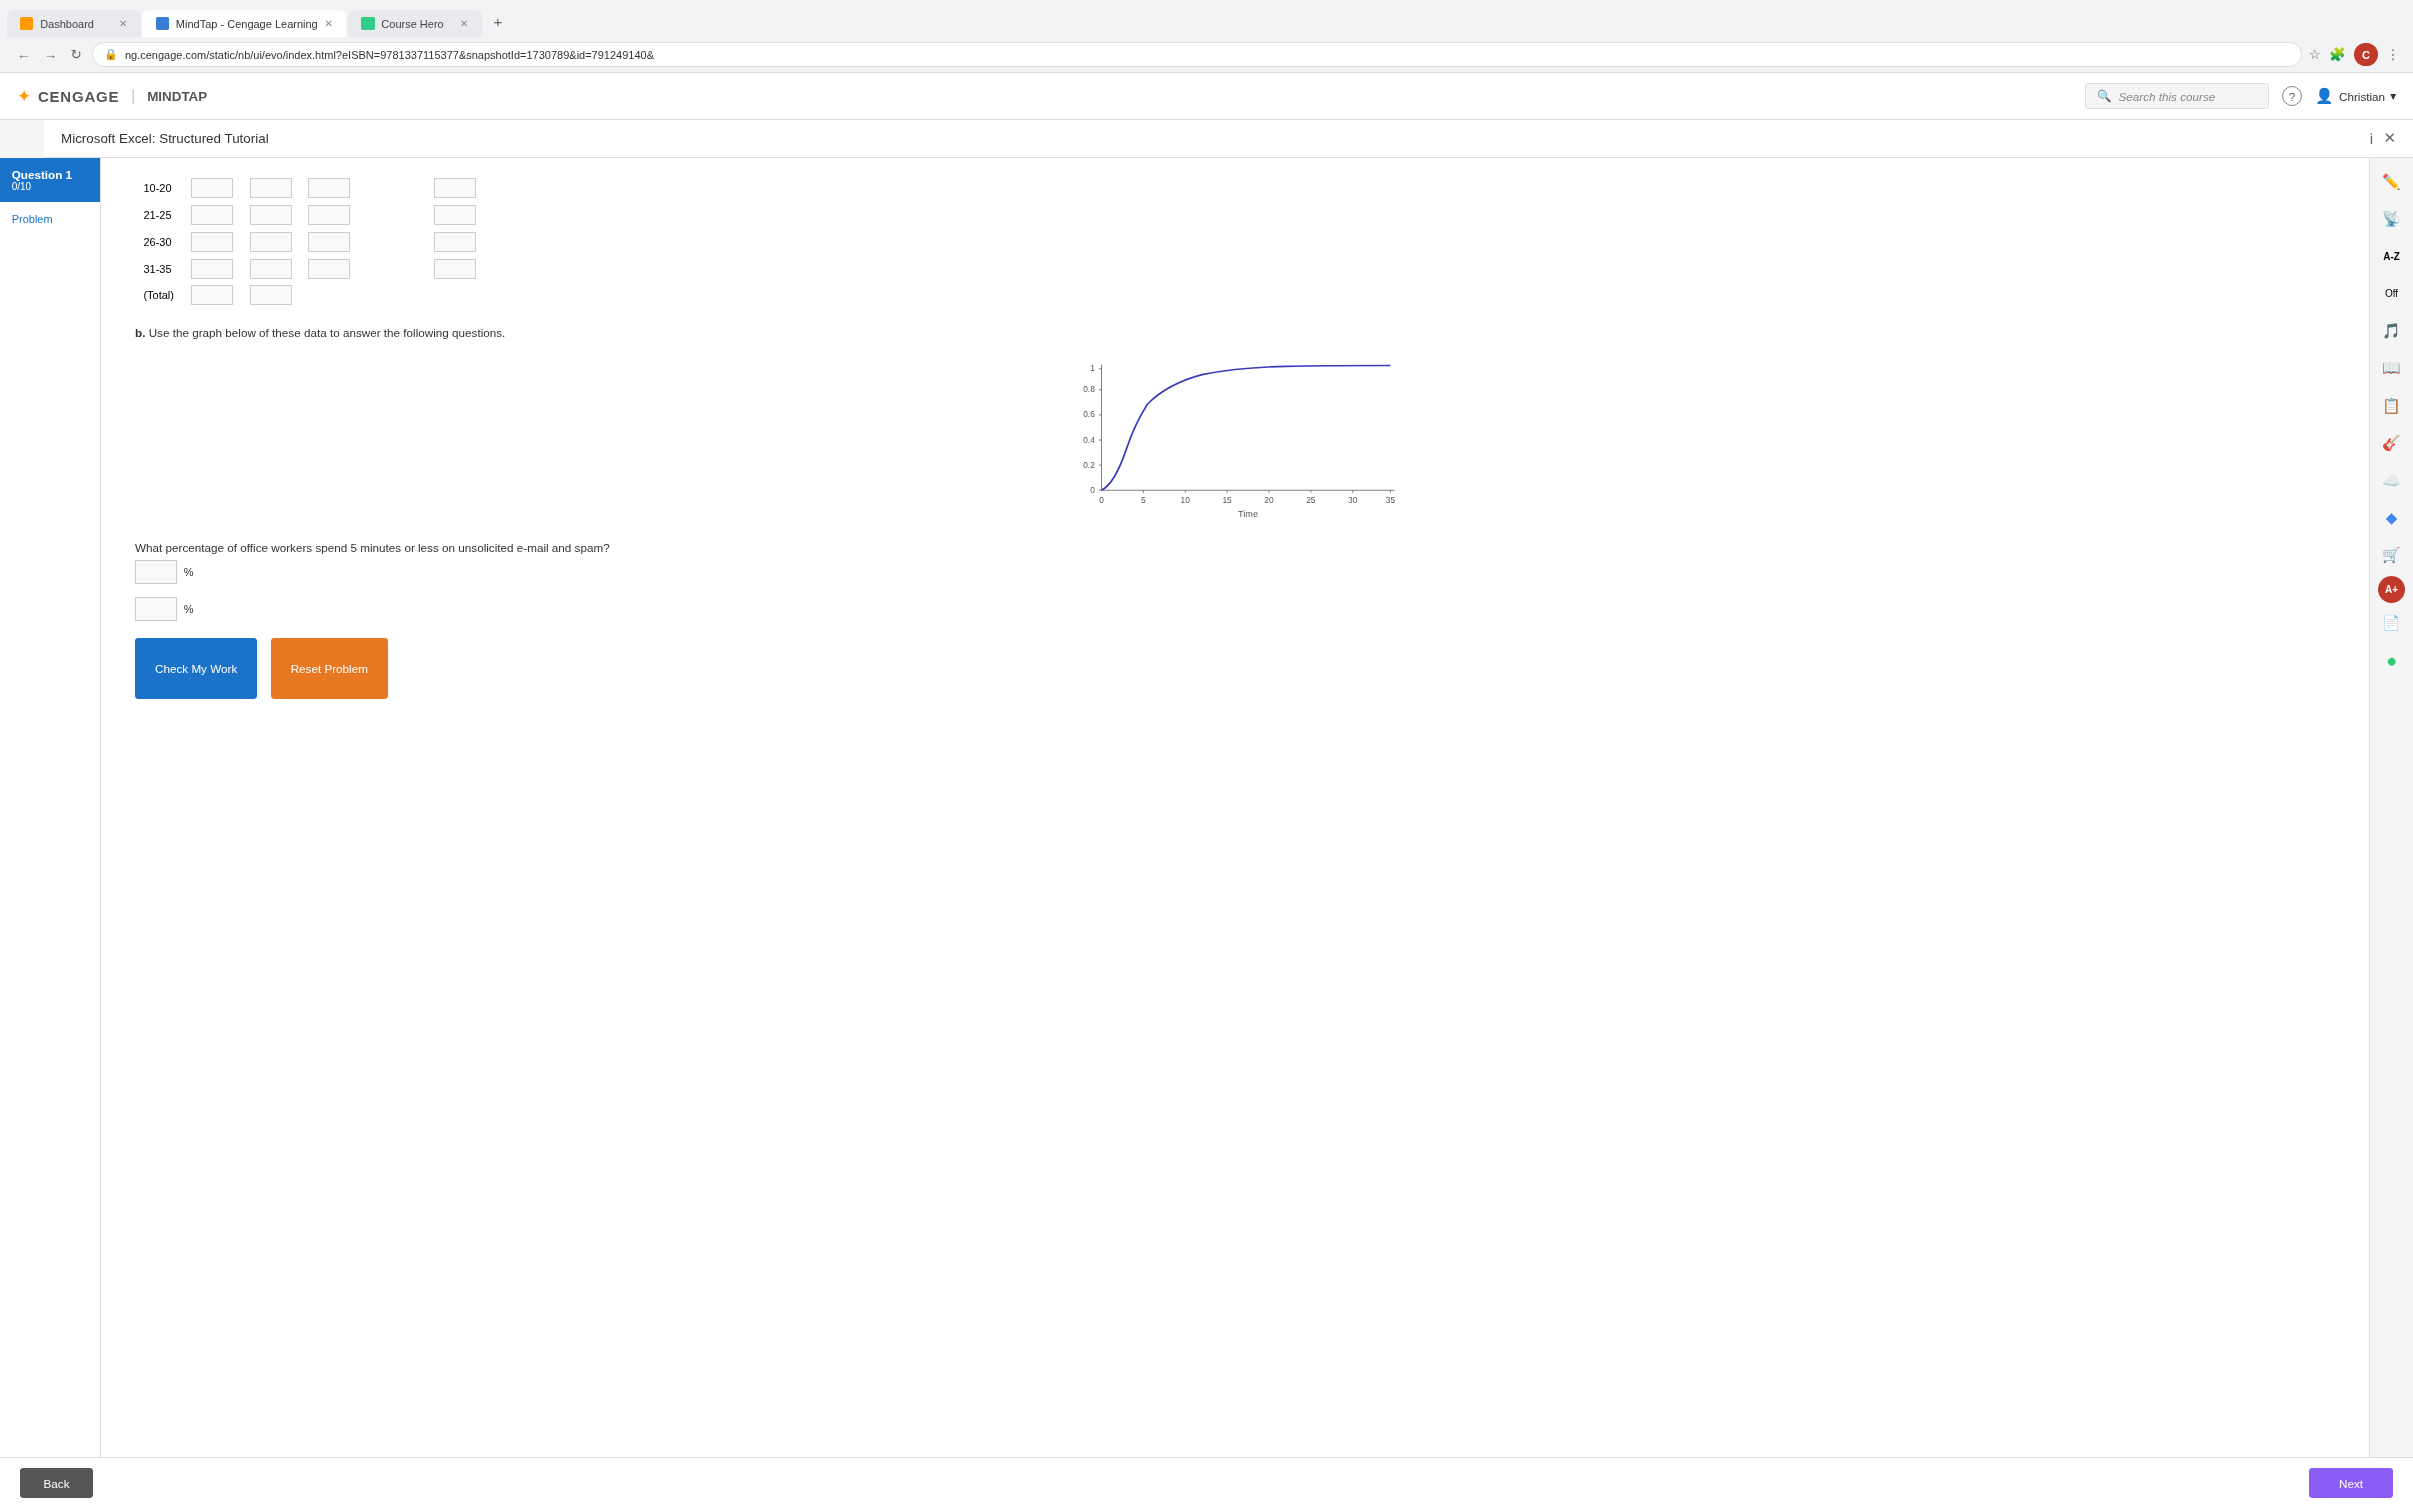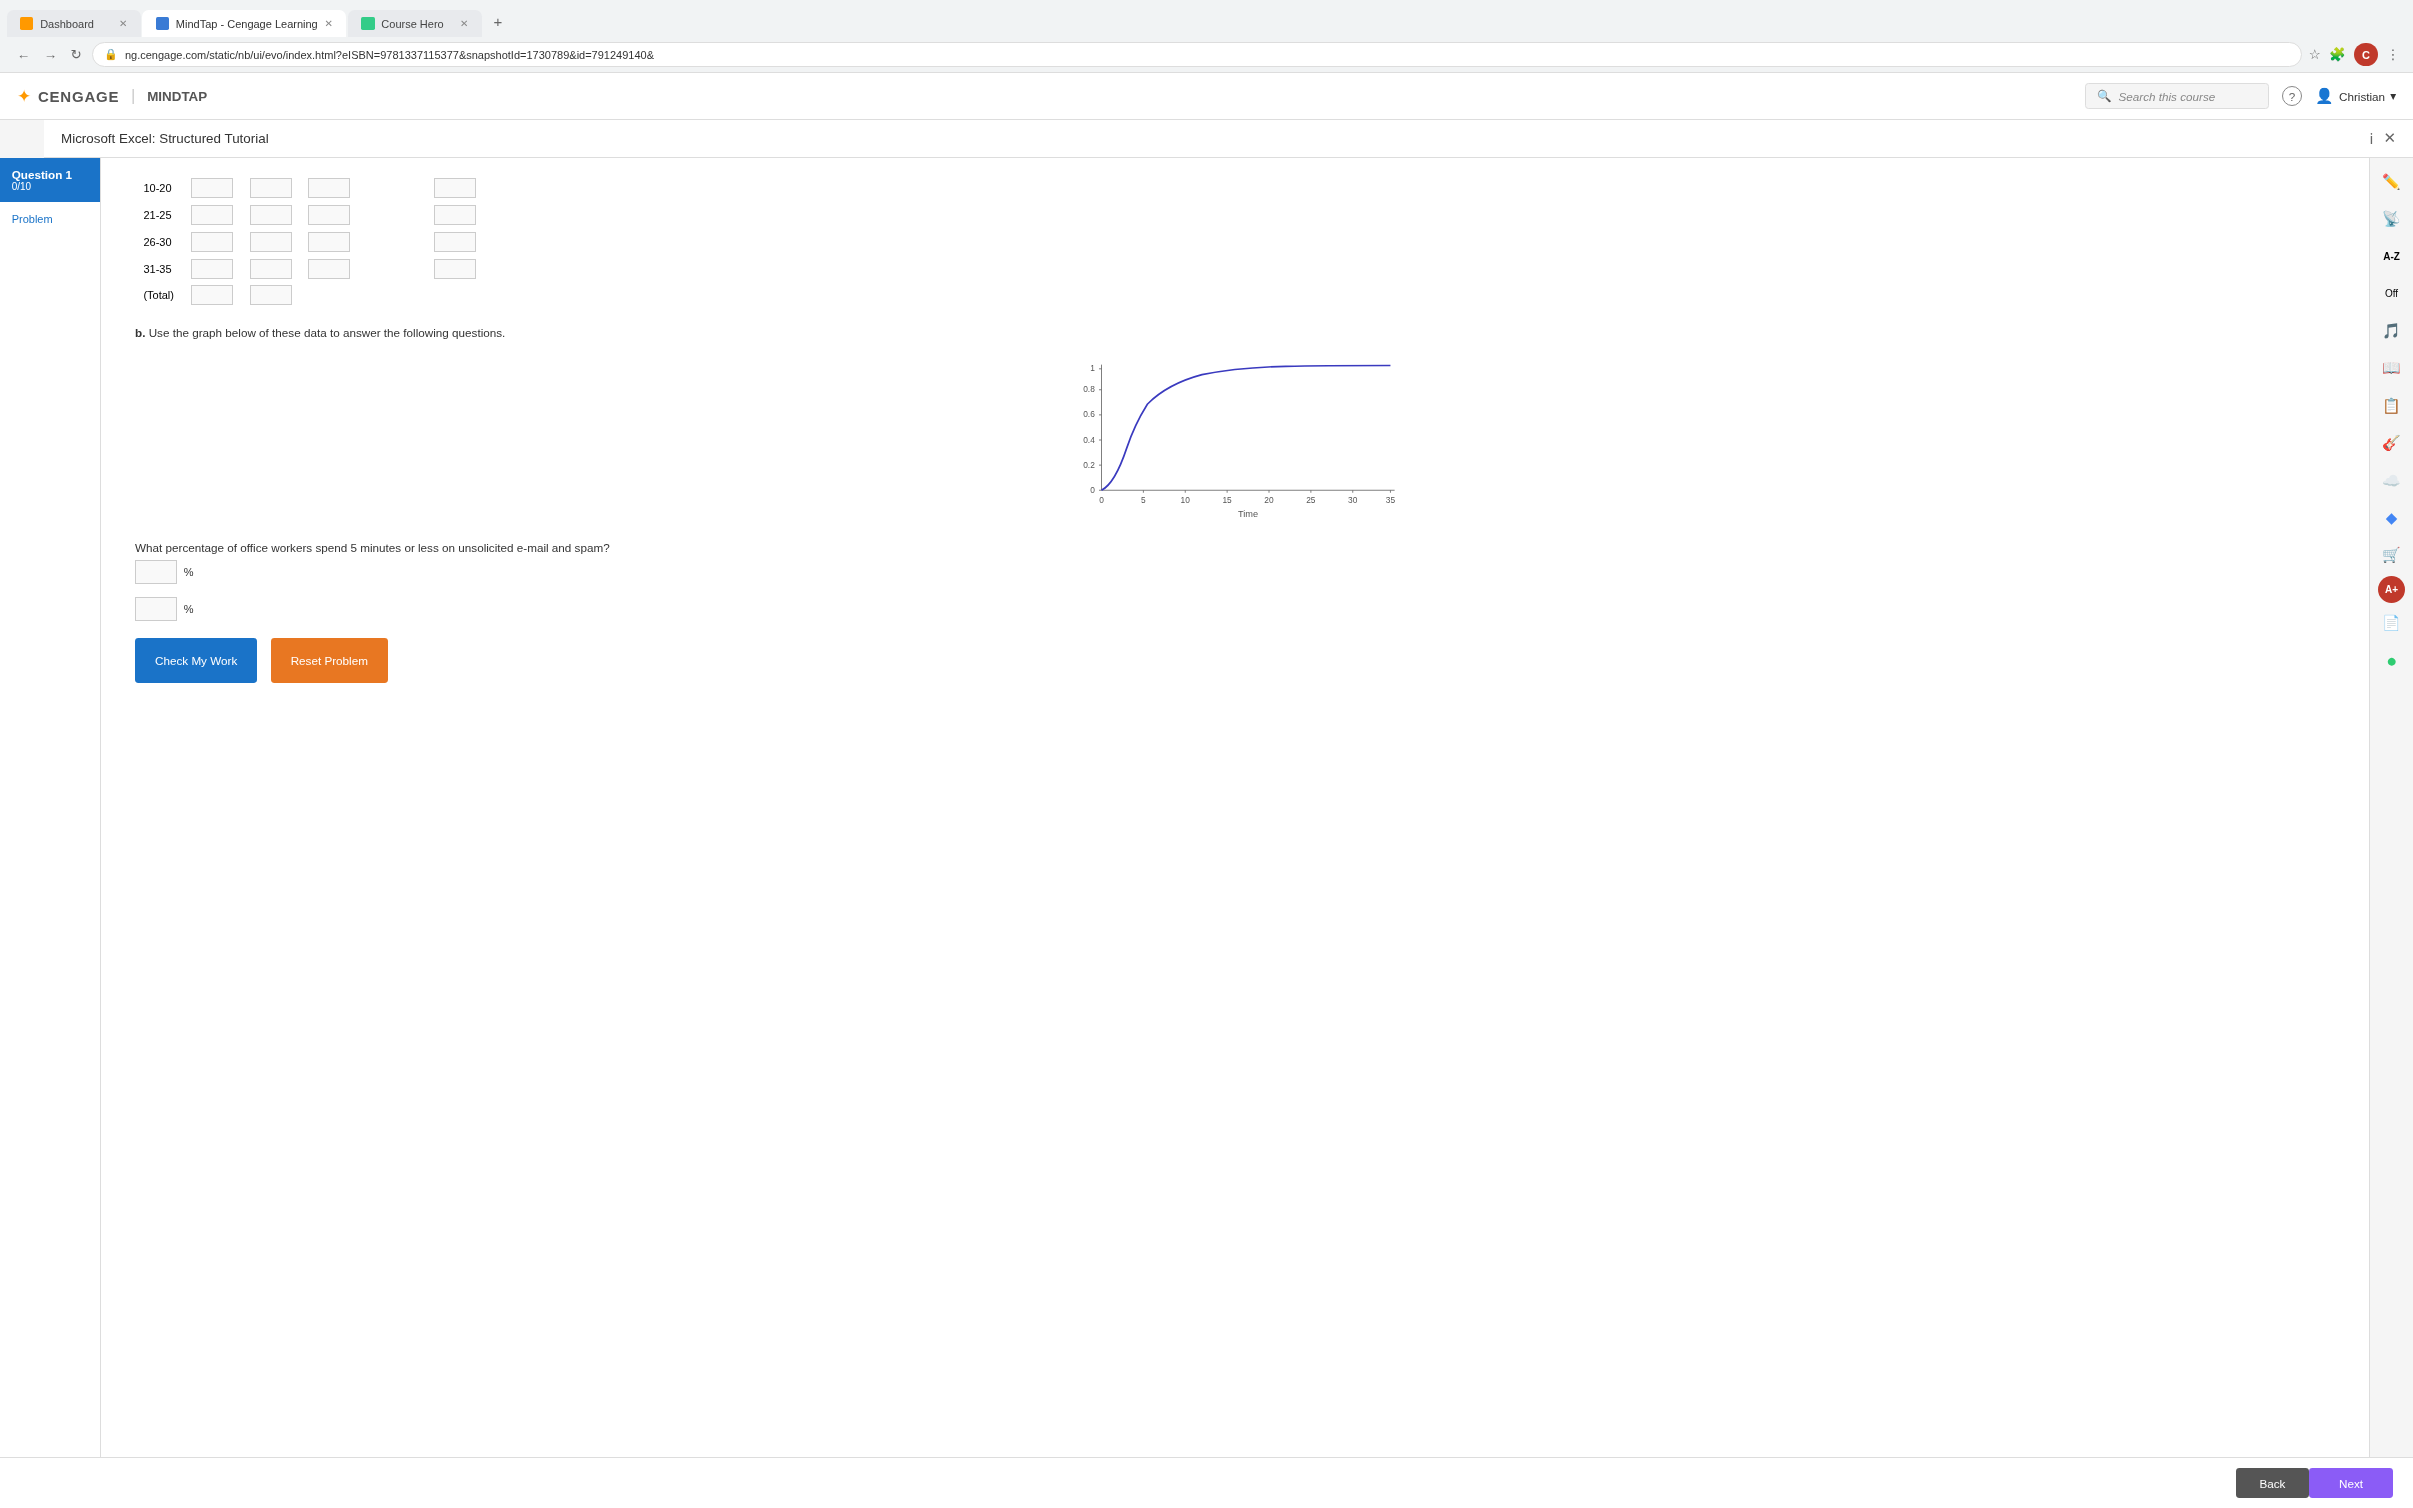--- a/index.html
+++ b/index.html
@@ -63,26 +63,26 @@
     
     .graph-container { display: flex; justify-content: center; margin: 17px 0; }
 
     
     .question-text { font-size: 11.7px; color: #333; margin-bottom: 6.7px; }
     .answer-row { display: flex; align-items: center; gap: 6.7px; margin-bottom: 13.4px; }
     .answer-input { width: 42px; height: 23.5px; border: 0.8px solid #ccc; background: #f9f9f9; font-size: 11px; padding: 0 3.4px; }
     .percent-label { font-size: 11px; color: #333; }
 
     
-    .btn-check { background: #1a73c8; color: white; border: none; padding: 16px 20px; border-radius: 3.4px; font-size: 11.7px; cursor: pointer; }
+    .btn-check { background: #1a73c8; color: white; border: none; padding: 24px 20px; border-radius: 3.4px; font-size: 11.7px; cursor: pointer; }
     .btn-reset { background: #e87722; color: white; border: none; padding: 8.4px 20px; border-radius: 3.4px; font-size: 11.7px; cursor: pointer; }
     .button-row { display: flex; gap: 13.4px; margin-top: 17px; }
 
     
-    .bottom-bar { position: fixed; bottom: 0; left: 0; right: 0; background: #fff; border-top: 0.8px solid #ddd; padding: 10px 20px; display: flex; justify-content: flex-end; align-items: center; z-index: 100; }
+    .bottom-bar { position: fixed; bottom: 0; left: 0; right: 0; background: #fff; border-top: 0.8px solid #ddd; padding: 10px 20px; display: flex; justify-content: space-between; align-items: center; z-index: 100; }
     .btn-back { background: #555; color: white; border: none; padding: 8.4px 23.5px; border-radius: 3.4px; font-size: 11.7px; cursor: pointer; }
     .btn-next { background: #8b5cf6; color: white; border: none; padding: 8.4px 30px; border-radius: 3.4px; font-size: 11.7px; cursor: pointer; }
 
     
     .right-sidebar { width: 44px; background: #f5f5f5; border-left: 0.8px solid #ddd; display: flex; flex-direction: column; align-items: center; padding: 6.7px 0; gap: 3.4px; }
     .right-icon { width: 34px; height: 34px; display: flex; align-items: center; justify-content: center; cursor: pointer; border-radius: 3.4px; font-size: 15px; }
 
     .instruction-text { font-size: 11.7px; color: #333; margin-bottom: 13.4px; }
     .instruction-label { font-weight: bold; }
 

